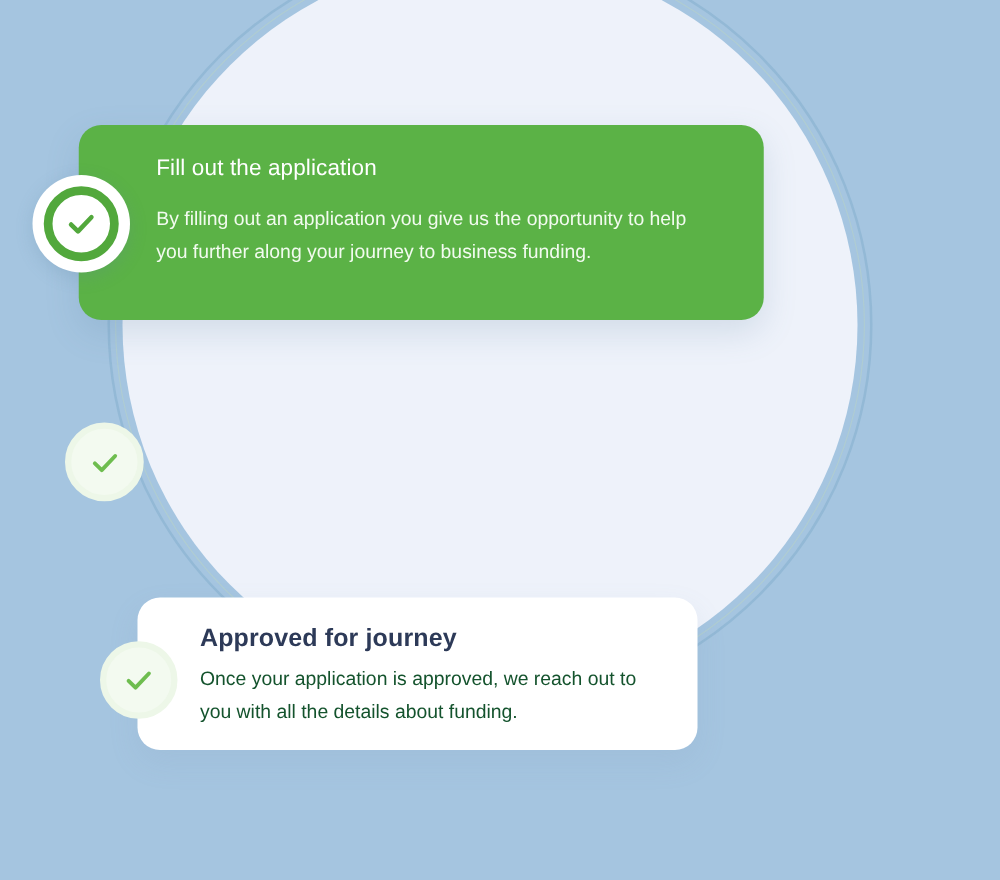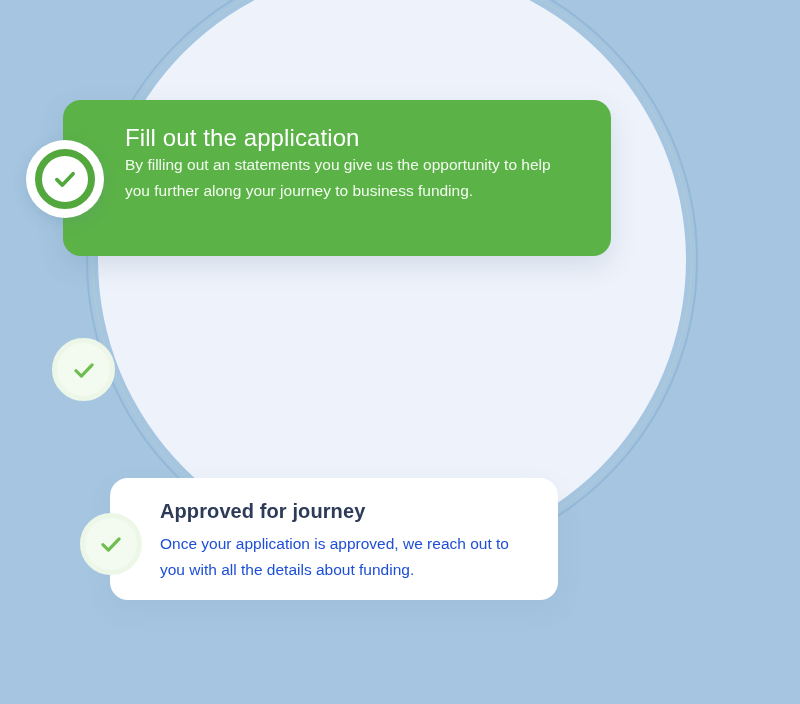--- a/index.html
+++ b/index.html
@@ -97,41 +97,41 @@
   .card-1 .card-body { padding: 24px 30px 0 62px; }
   .card-2 .card-body { padding: 20px 26px 0 50px; }
   .card-3 .card-body { padding: 22px 26px 0 50px; }
 
   .card-title {
     font-weight: 400;
     letter-spacing: .1px;
   }
 
   .card-1 .card-title {
-    font-size: 24px;
+    font-size: 18px;
     color: #ffffff;
-    margin-bottom: 0;
+    margin-bottom: 18px;
   }
 
   .card-2 .card-title,
   .card-3 .card-title {
     font-size: 20px;
     font-weight: 700;
     color: #2d3a58;
     margin-bottom: 8px;
   }
 
   .card-desc {
     font-size: 15.5px;
     line-height: 26px;
   }
 
   .card-1 .card-desc { color: #f2fbef; max-width: 440px; }
   .card-2 .card-desc { color: #76787d; max-width: 430px; }
-  .card-3 .card-desc { color: #1d4ed8; max-width: 400px; }
+  .card-3 .card-desc { color: #14532d; max-width: 400px; }
 
   
   .badge {
     position: absolute;
     border-radius: 50%;
     display: flex;
     align-items: center;
     justify-content: center;
   }
 
@@ -181,21 +181,21 @@
 
 <div id="stage">
 
   <div class="bg-ring"></div>
   <div class="bg-ring-2"></div>
   <div class="bg-circle"></div>
 
   <div class="card card-1">
     <div class="card-body">
       <div class="card-title">Fill out the application</div>
-      <div class="card-desc">By filling out an statements you give us the opportunity to help you further along your journey to business funding.</div>
+      <div class="card-desc">By filling out an application you give us the opportunity to help you further along your journey to business funding.</div>
     </div>
   </div>
 
   <div class="badge badge-1">
     <div class="ring">
       <span>
         <svg viewBox="0 0 24 24" fill="none" stroke="#52a83c" stroke-width="3.4" stroke-linecap="round" stroke-linejoin="round" aria-hidden="true">
           <path d="M4.5 12.6 L9.6 17.6 L19.5 7.2"></path>
         </svg>
       </span>

